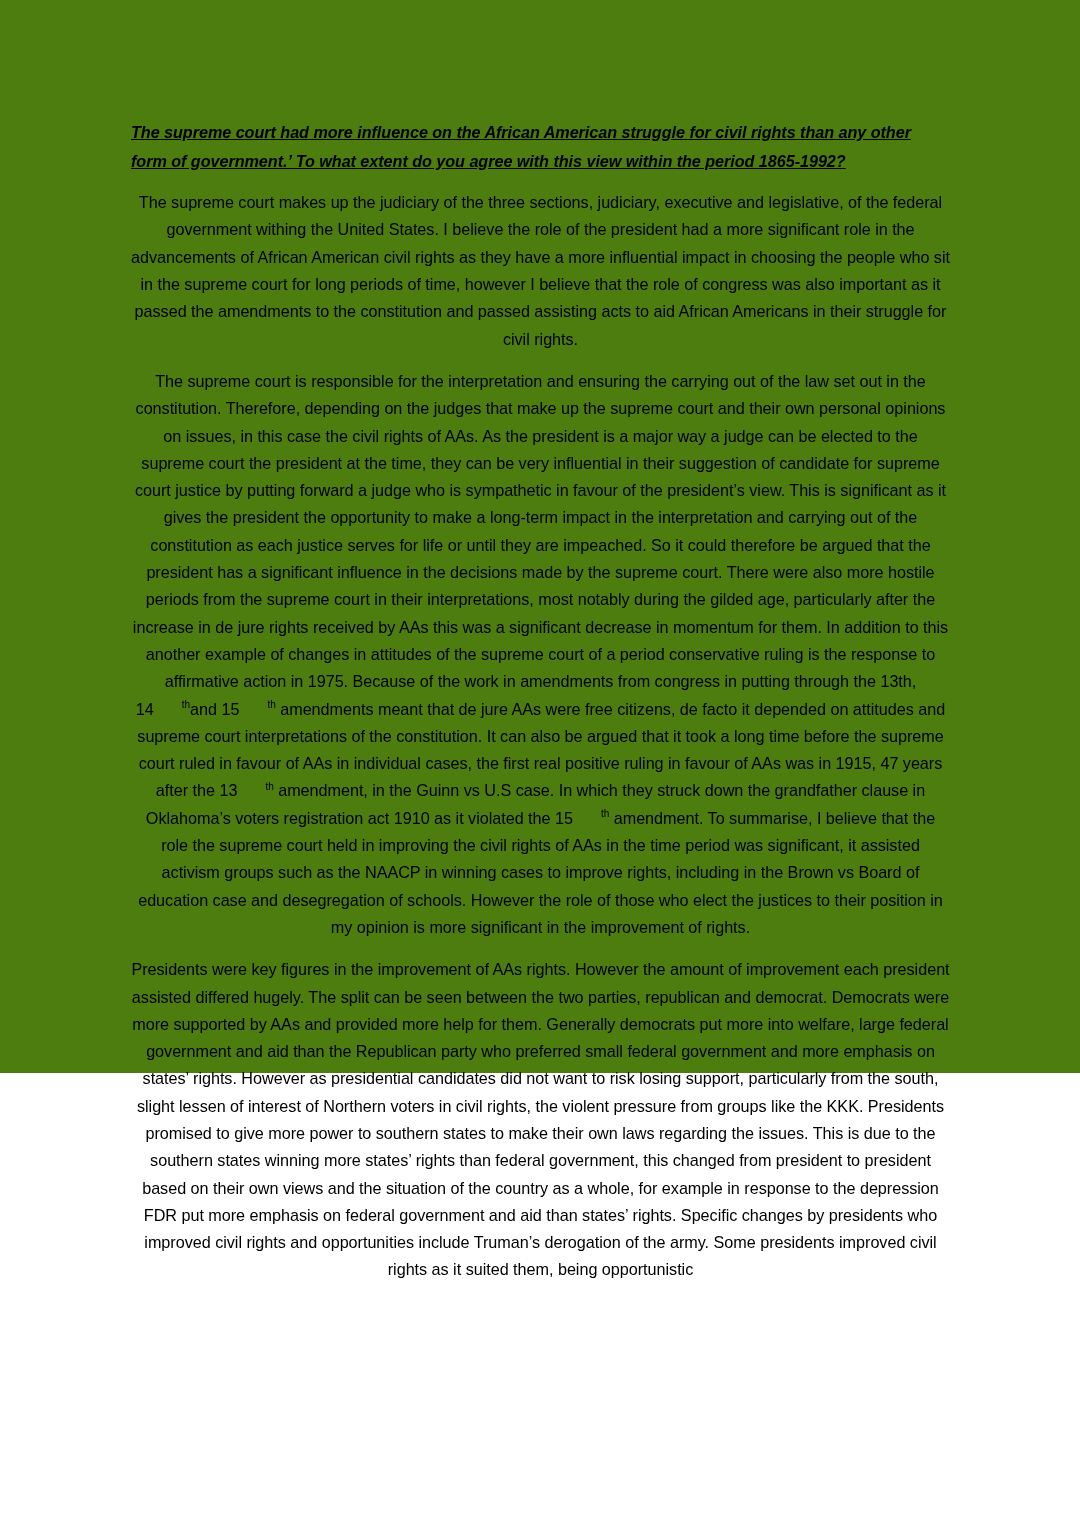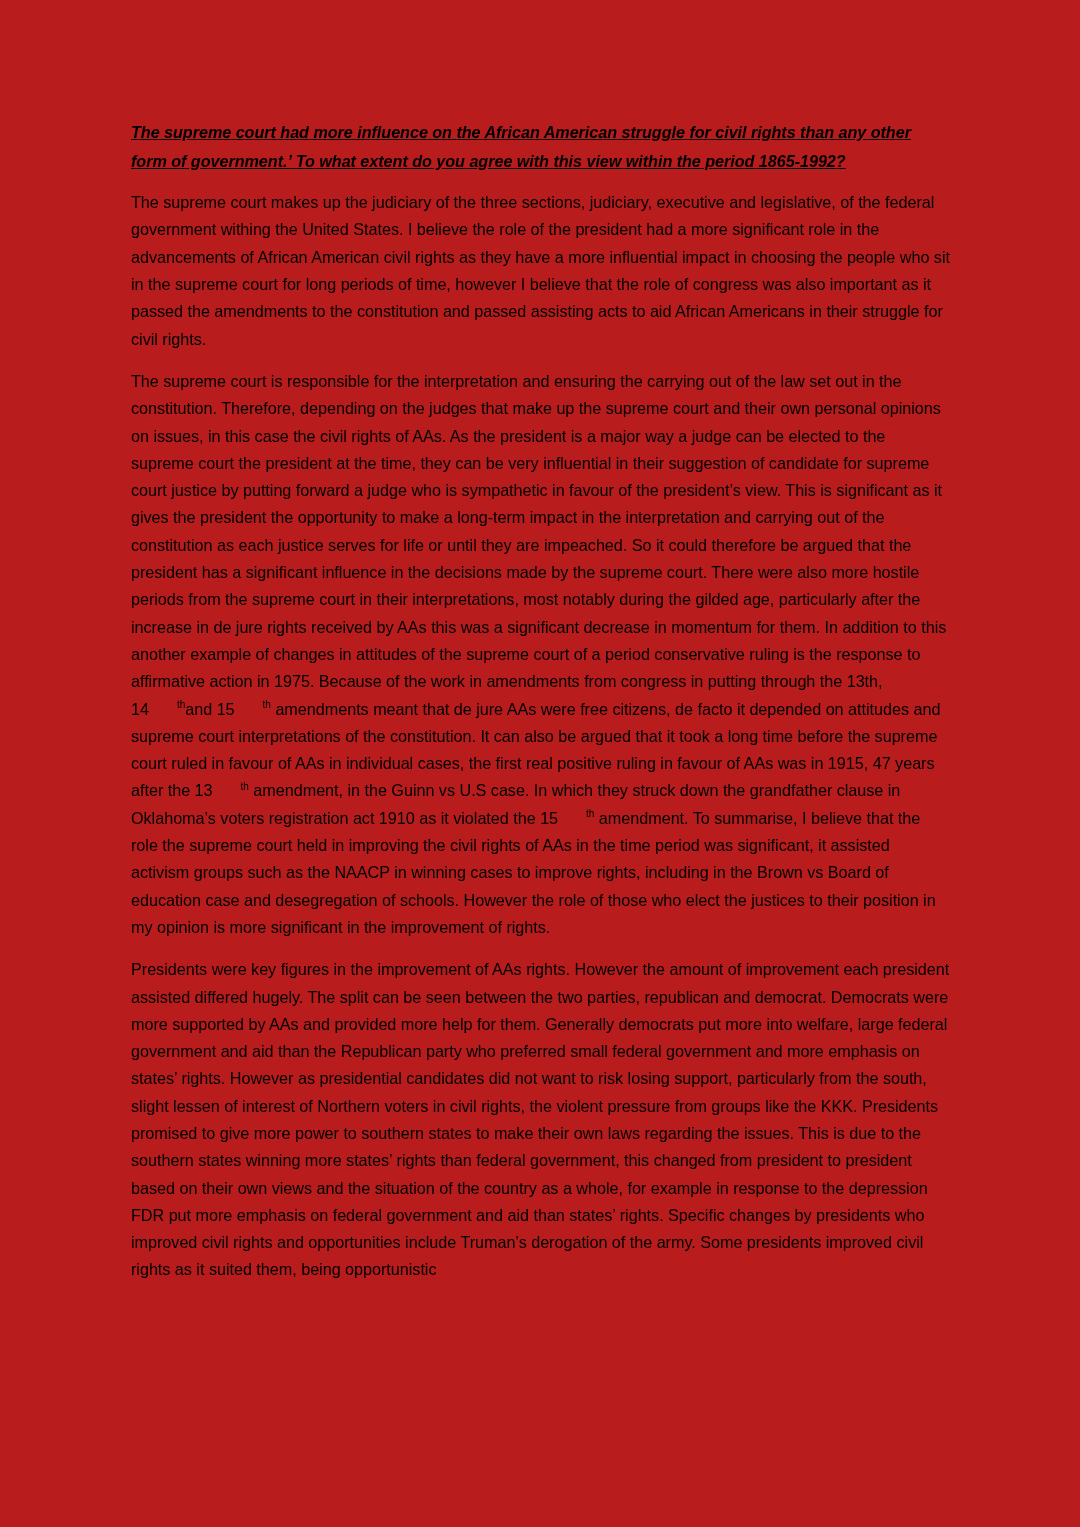--- a/index.html
+++ b/index.html
@@ -10,39 +10,39 @@
   body {
     width: 1080px;
     height: 1527px;
     font-family: "Liberation Sans", sans-serif;
     color: #000000;
     -webkit-font-smoothing: antialiased;
   }
   .page {
     position: relative;
     width: 1080px;
-    height: 1527px;
-    background: #b91c1c;
+    height: 1073px;
+    background: #4d7c0f;
     box-sizing: border-box;
     padding: 118px 130px 0 131px;
   }
   .doc-title {
     font-size: 16.2px;
     line-height: 28.6px;
     font-style: italic;
     font-weight: bold;
     text-decoration: underline;
     margin: 0 0 14px 0;
     letter-spacing: -0.05px;
   }
   .para {
     font-size: 16.2px;
     line-height: 27.3px;
     margin: 0 0 15px 0;
-    text-align: left;
+    text-align: center;
     letter-spacing: -0.03px;
   }
   sup {
     font-size: 0.62em;
     vertical-align: super;
     line-height: 0;
     padding-left: 28px;
   }
 </style>
 </head>

